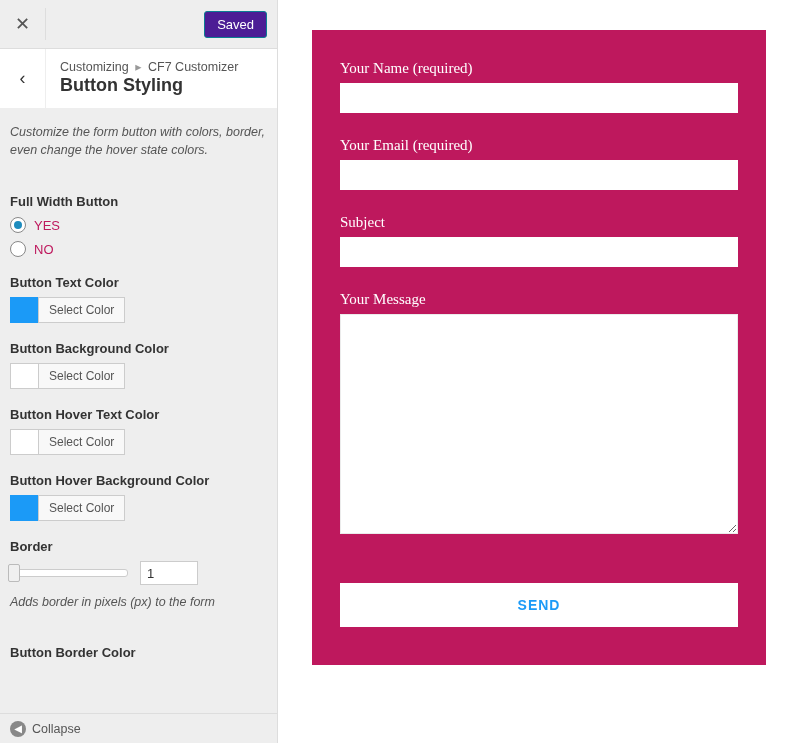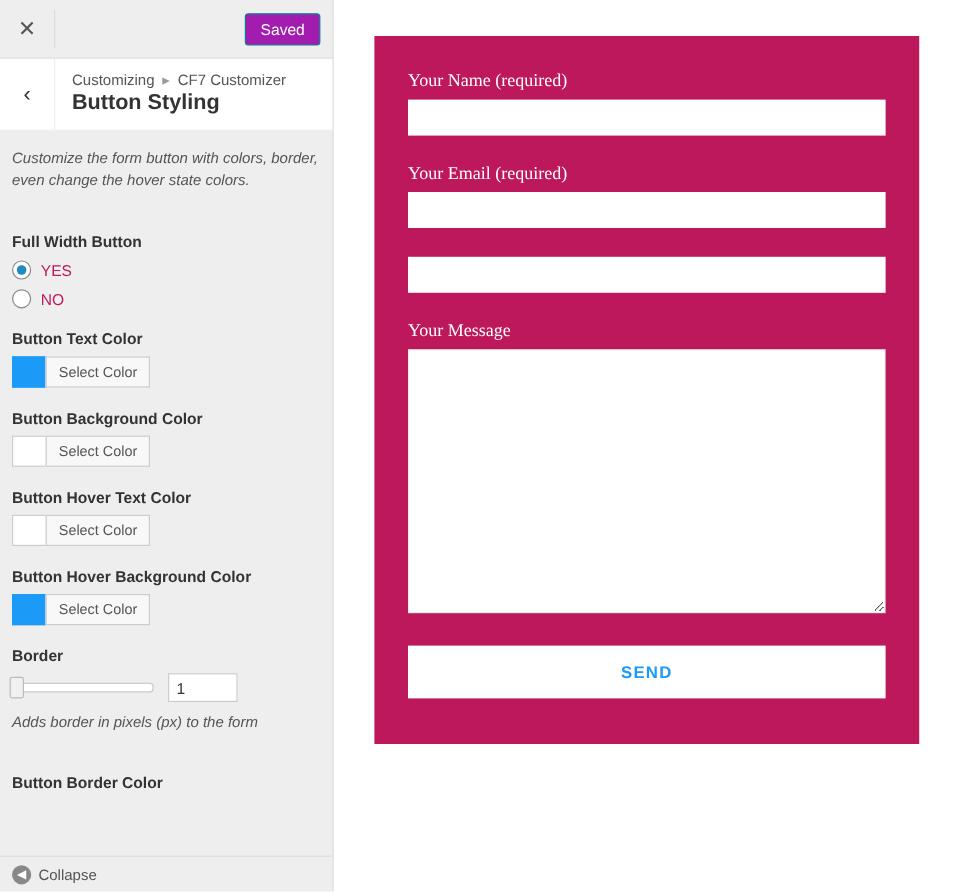--- a/index.html
+++ b/index.html
@@ -39,21 +39,21 @@
     height: 32px;
     display: flex;
     align-items: center;
     justify-content: center;
     font-size: 18px;
     color: #555;
     cursor: pointer;
     border-right: 1px solid #ddd;
   }
   .saved-btn {
-    background: #a21caf;
+    background: #4c1d95;
     color: #fff;
     padding: 5px 12px;
     border-radius: 3px;
     font-size: 13px;
     border: 1px solid #0b7d92;
   }
 
   .panel-header {
     display: flex;
     align-items: stretch;
@@ -261,20 +261,21 @@
   }
   .submit-btn {
     width: 100%;
     height: 44px;
     background: #fff;
     border: none;
     color: #1b9af7;
     font-weight: 700;
     font-size: 14px;
     letter-spacing: 1px;
+    margin-top: 22px;
     cursor: pointer;
   }
 </style>
 </head>
 <body>
 
 <div class="layout">
 
   <aside class="sidebar">
 
@@ -363,20 +364,21 @@
         <label class="field-label">Your Name (required)</label>
         <input class="text-input" style="">
       </div>
 
       <div class="field">
         <label class="field-label">Your Email (required)</label>
         <input class="text-input" style="">
       </div>
 
       <div class="field">
+        <label class="field-label">Subject</label>
         <input class="text-input" style="">
       </div>
 
       <div class="field">
         <label class="field-label">Your Message</label>
         <textarea class="textarea" style=""></textarea>
       </div>
 
       <button class="submit-btn">SEND</button>
     </div>

